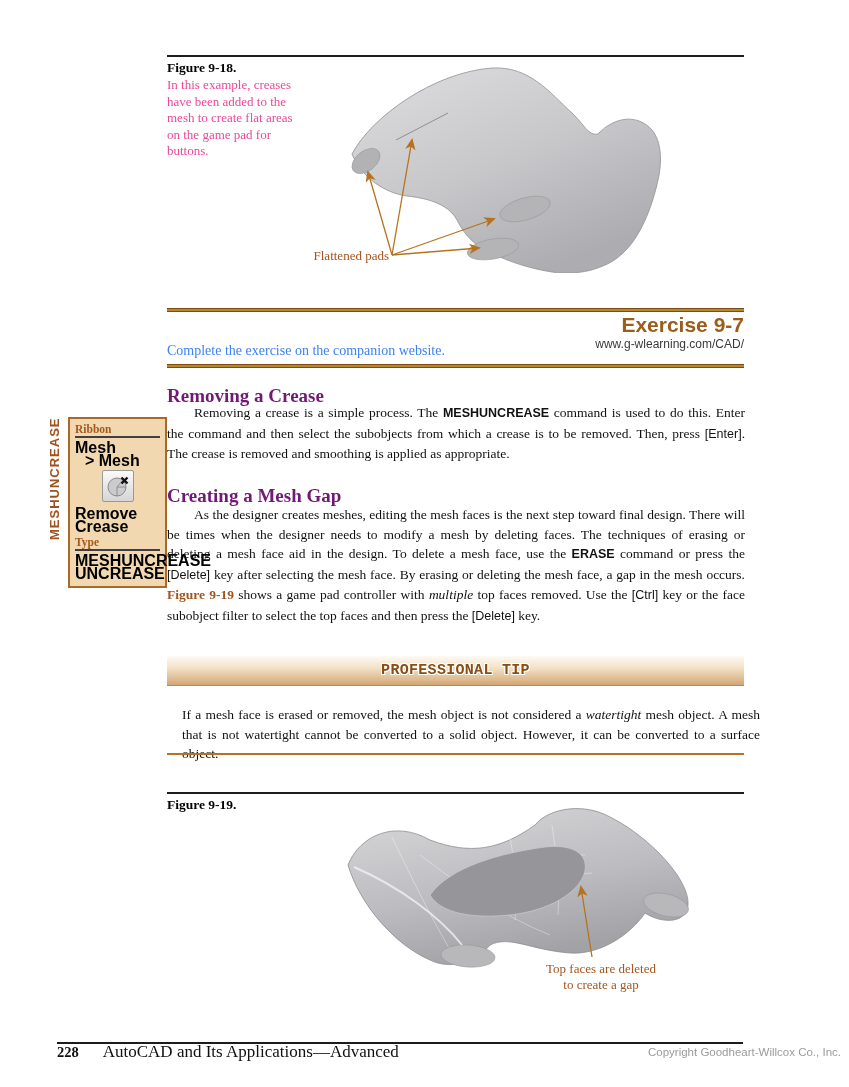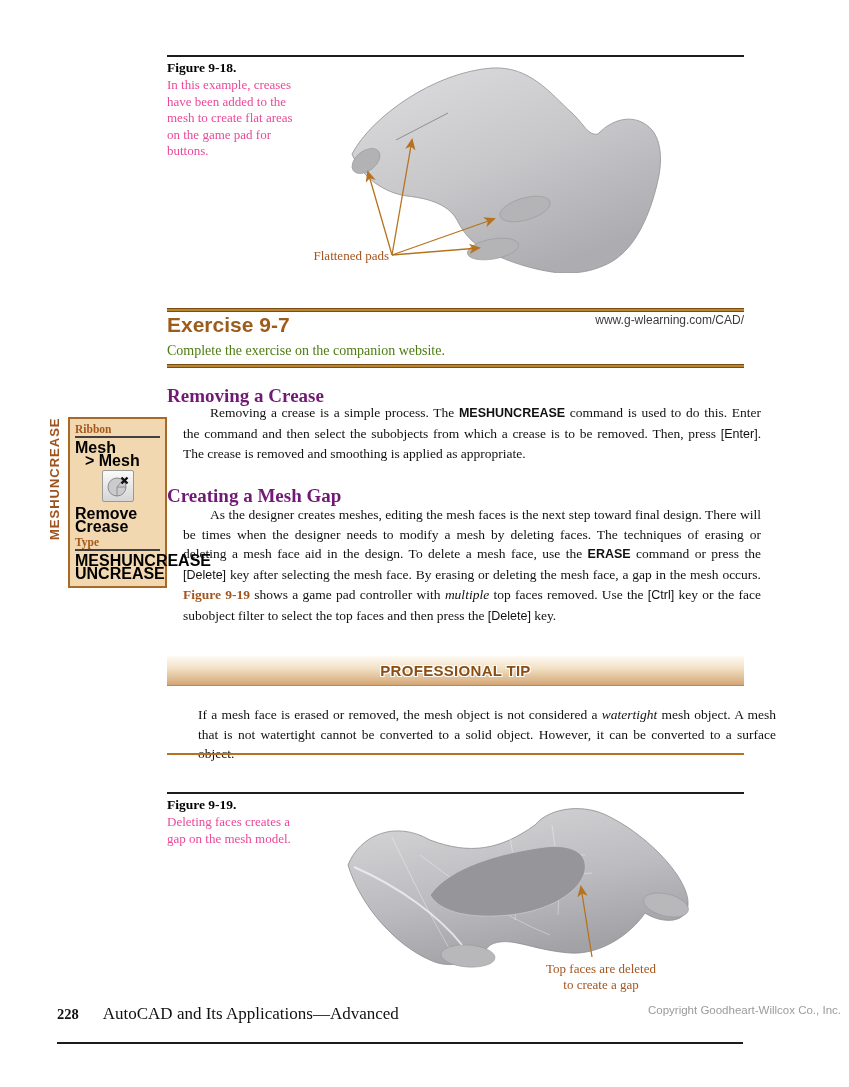--- a/index.html
+++ b/index.html
@@ -11,30 +11,30 @@
   
   .rule-dark{position:absolute;height:2px;background:#1c1c1c;}
   .rule-gold{position:absolute;height:4px;background:#b9852f;
     border-top:1px solid #7c4e16;border-bottom:1px solid #7c4e16;box-sizing:border-box;}
   .rule-thin-gold{position:absolute;height:2px;background:#b5731f;}
   
   .fig-caption-block{position:absolute;width:132px;}
   .fig-label{font-weight:bold;font-size:13.5px;color:#000000;margin-bottom:1px;}
   .fig-caption{font-size:13px;line-height:16.5px;color:#ec4899;}
   
-  .ex-head{position:absolute;display:flex;justify-content:space-between;align-items:flex-start;}
+  .ex-head{position:absolute;display:flex;justify-content:space-between;align-items:flex-end;flex-direction:column;}
   .ex-title{font-family:"Liberation Sans","DejaVu Sans",sans-serif;font-weight:800;
     font-size:21px;color:#9d5c1a;letter-spacing:0;}
   .ex-url{font-family:"Liberation Sans","DejaVu Sans",sans-serif;font-size:12px;color:#3a3a3a;}
-  .ex-sub{position:absolute;font-size:14px;color:#4d7c0f;}
+  .ex-sub{position:absolute;font-size:14px;color:#3b82f6;}
   
   .sec-heading{position:absolute;font-weight:bold;font-size:19px;color:#701a75;}
   
   .body-para{position:absolute;width:578px;font-size:13.5px;line-height:19.5px;
-    text-align:justify;color:#111;text-indent:27px;padding-left:16px;}
+    text-align:justify;color:#111;text-indent:27px;}
   .cmd{font-family:"Liberation Sans","DejaVu Sans",sans-serif;font-weight:bold;font-size:12.5px;}
   .key{font-family:"Liberation Sans","DejaVu Sans",sans-serif;font-size:12.5px;}
   .figref{font-weight:bold;color:#a4551e;}
   .em{font-style:italic;}
   
   .vert-cmd{position:absolute;left:44px;top:417px;height:124px;width:20px;
     writing-mode:vertical-rl;transform:rotate(180deg);
     display:flex;align-items:center;justify-content:center;
     font-family:"Liberation Sans","DejaVu Sans",sans-serif;font-weight:bold;
     font-size:13px;letter-spacing:1px;color:#9e531e;}
@@ -49,30 +49,30 @@
   .rb-icon-wrap{text-align:center;margin:3px 0 2px 0;}
   .rb-icon{display:inline-block;width:30px;height:30px;border:1px solid #9a9a9a;
     background:linear-gradient(180deg,#fafafa,#d5d5d5);border-radius:2px;}
   .rb-tool{text-align:left;margin-bottom:3px;}
   .rb-type-head{margin-top:1px;}
   .rb-cmd{text-align:center;}
   
   .tip-banner{position:absolute;height:29px;display:flex;align-items:center;justify-content:center;
     background:linear-gradient(180deg,#fdfaf4 0%,#f3e2c8 40%,#dcb68a 85%,#d2a372 100%);
     border-bottom:1px solid #b98a55;}
-  .tip-banner span{font-family:Liberation Sans, sans-serif;font-weight:800;
+  .tip-banner span{font-family:Liberation Mono, monospace;font-weight:800;
     font-size:15px;letter-spacing:.3px;color:#8a4d12;
     text-shadow:-1px -1px 0 #fff,1px -1px 0 #fff,-1px 1px 0 #fff,1px 1px 0 #fff;}
   .tip-para{text-indent:0;}
   
   .fig-art{position:absolute;}
   .ann-text{font-family:"Liberation Serif","DejaVu Serif",serif;font-size:13px;fill:#a4551e;}
   
-  .footer-row{position:absolute;left:57px;top:1004px;width:784px;display:flex;
-    justify-content:space-between;align-items:flex-start;}
+  .footer-row{position:absolute;left:57px;top:1042px;width:784px;display:flex;
+    justify-content:space-between;align-items:center;}
   .footer-left{display:flex;align-items:baseline;gap:24px;}
   .footer-num{font-weight:bold;font-size:14.5px;color:#111;}
   .footer-title{font-size:17px;color:#111;}
   .footer-copy{font-family:"Liberation Sans","DejaVu Sans",sans-serif;
     font-size:11.5px;color:#9b9b9b;margin-left:8px;}
 </style>
 </head>
 <body>
 
 <div class="page">
@@ -150,21 +150,20 @@
 
   <div class="tip-banner" style="left:167px;top:656px;width:577px;">
     <span>PROFESSIONAL TIP</span>
   </div>
   <p class="body-para tip-para" style="left:167px;top:690px;margin:15px;"><span>If a mesh face is erased or removed, the mesh object is not considered a </span><span class="em">watertight</span><span> mesh object. A mesh that is not watertight cannot be converted to a solid object. However, it can be converted to a surface object.</span></p>
   <div class="rule-thin-gold" style="left:167px;top:753px;width:577px;"></div>
 
   <div class="rule-dark" style="left:167px;top:792px;width:577px;"></div>
   <div class="fig-caption-block" style="left:167px;top:797px;width:125px;">
     <div class="fig-label">Figure 9-19.</div>
-    <div class="fig-caption">Deleting faces creates a gap on the mesh model.</div>
   </div>
 
   <svg class="fig-art" style="left:300px;top:795px;" width="400" height="210" viewBox="0 0 400 210">
     <defs>
       <linearGradient id="g919" x1="0" y1="0" x2="0.4" y2="1">
         <stop offset="0" stop-color="#d8d8da"></stop>
         <stop offset="0.6" stop-color="#bcbcc0"></stop>
         <stop offset="1" stop-color="#a2a2a6"></stop>
       </linearGradient>
       <marker id="ah2" markerWidth="9" markerHeight="8" refX="7.5" refY="4" orient="auto">

